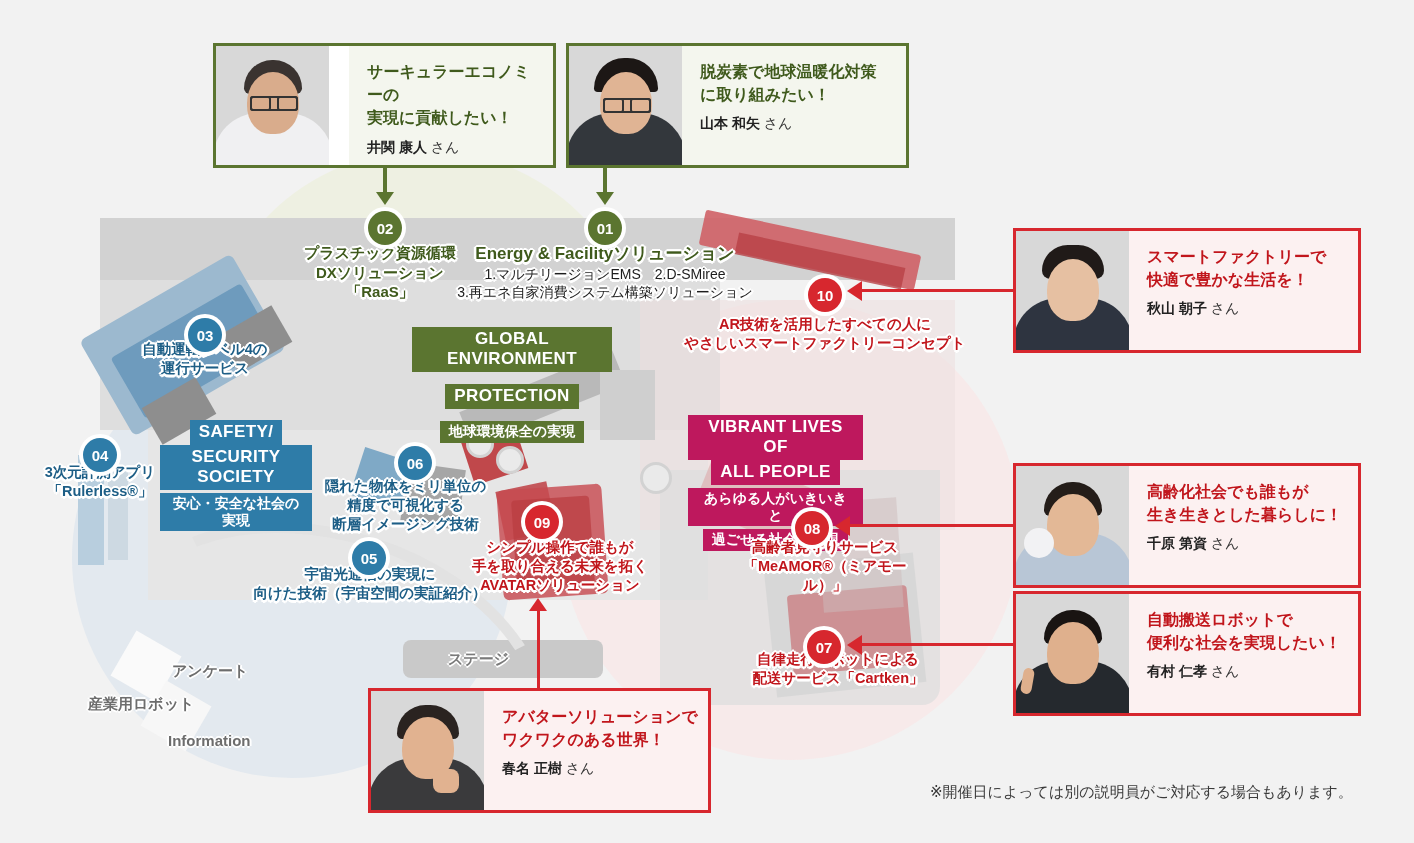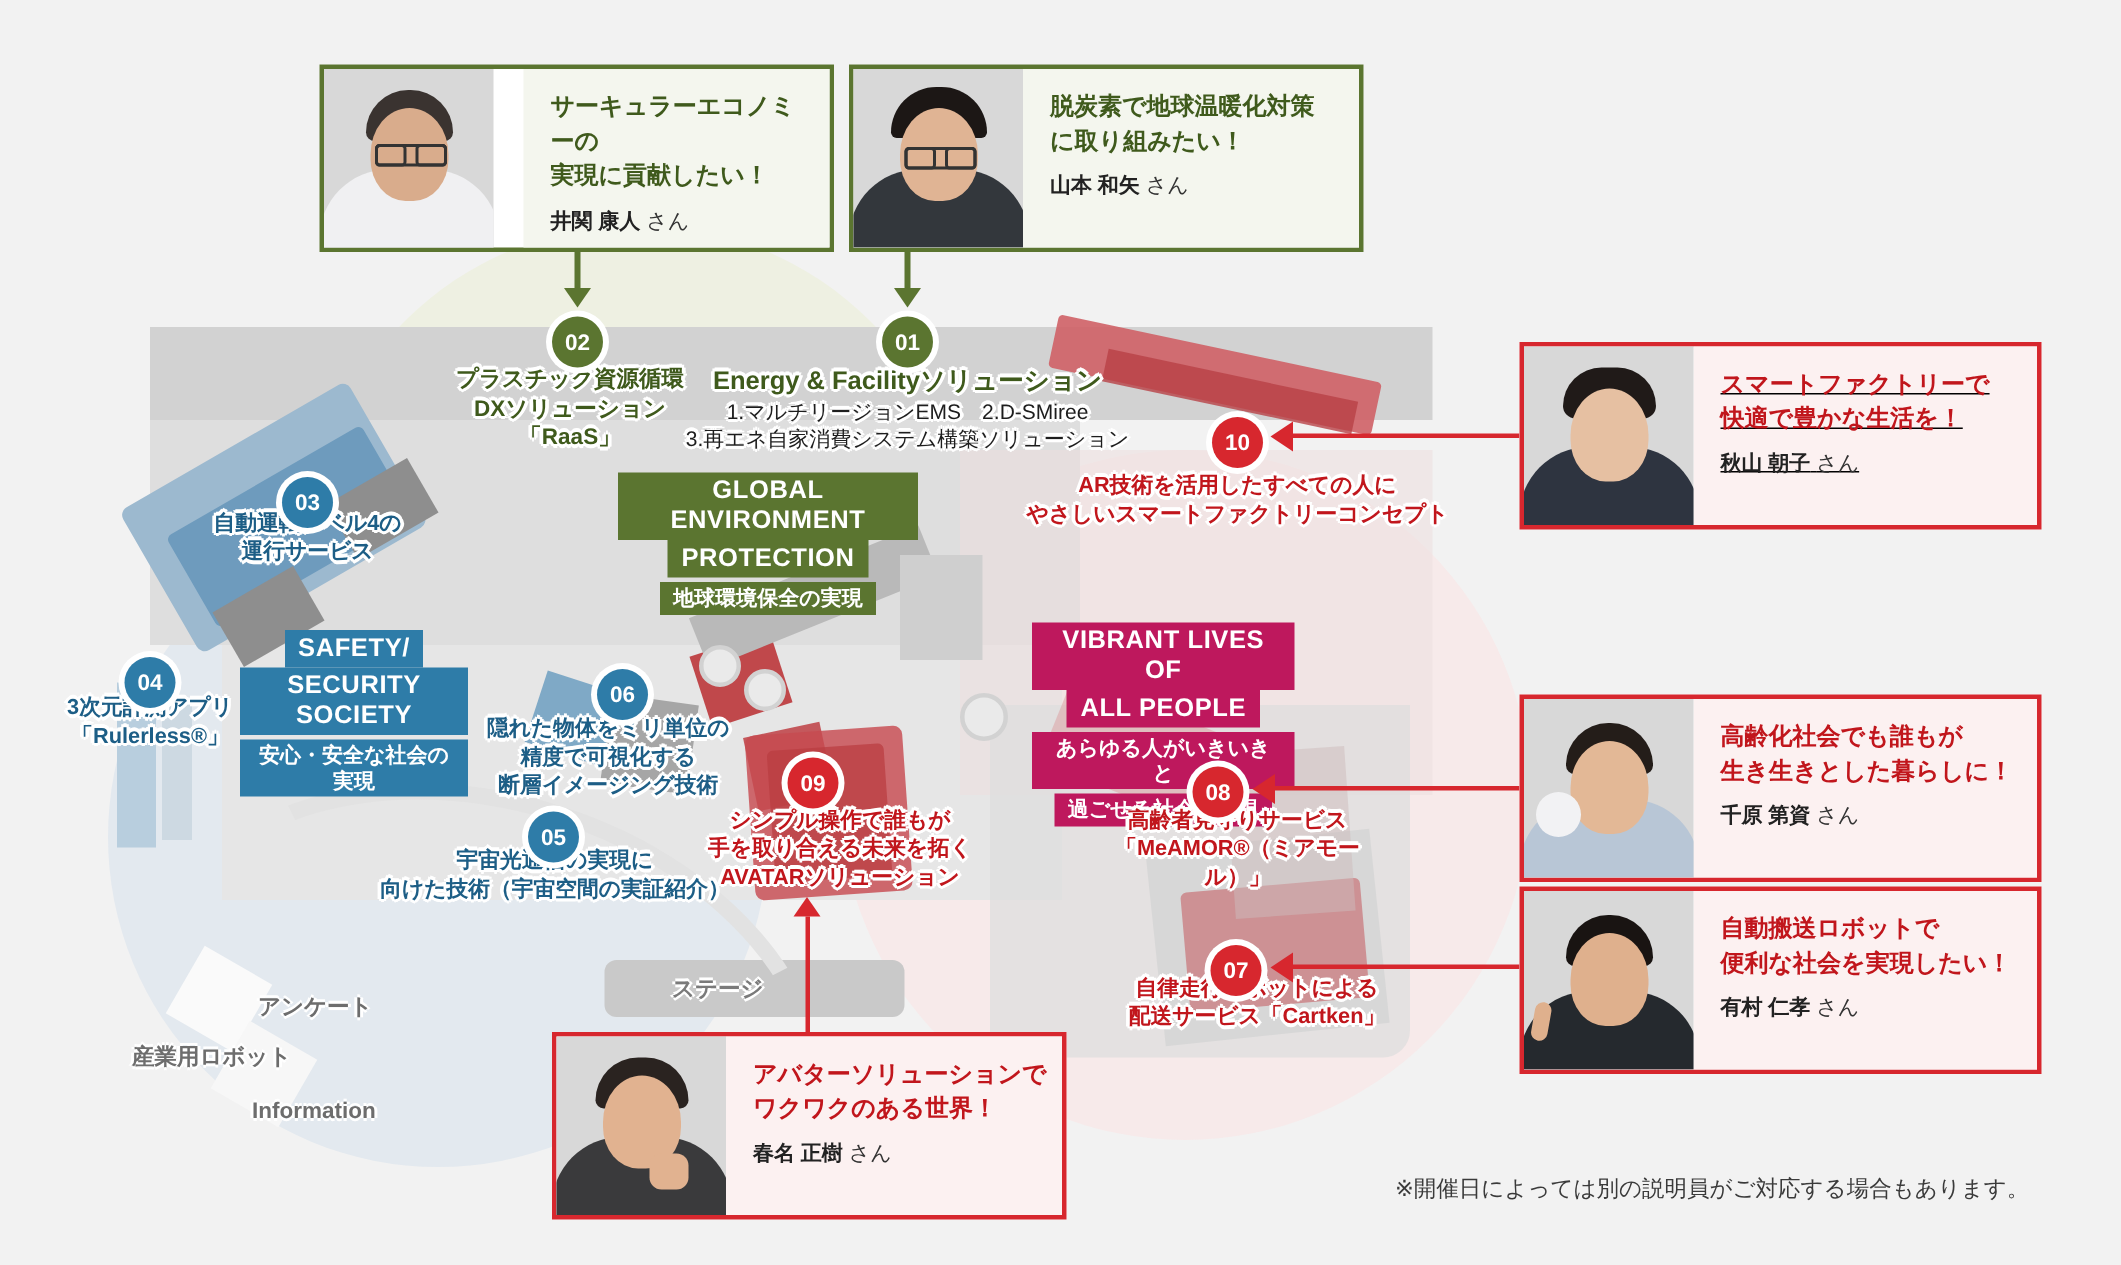--- a/index.html
+++ b/index.html
@@ -76,21 +76,21 @@
        border:11px solid #e2e2e2;border-radius:50%;
        border-color:#e2e2e2 transparent transparent transparent;
        transform:rotate(18deg);}
 
   
   .chip{position:absolute;text-align:center;line-height:1.18;}
   .chip .en{display:inline-block;color:#fff;font-weight:bold;
        font-size:17px;letter-spacing:.4px;padding:2px 9px 3px;}
   .chip .ja{display:inline-block;color:#fff;font-weight:bold;font-size:14px;
        padding:2px 9px 3px;margin-top:3px;}
-  .chip-green .en,.chip-green .ja{background:#5b7530;}
+  .chip-green .en,.chip-green .ja{background:#5b7530;margin-top:12px;}
   .chip-blue .en,.chip-blue .ja{background:#2e7ca8;}
   .chip-red .en,.chip-red .ja{background:#be185d;}
 
   #chip-global{left:412px;top:315px;width:200px;}
   #chip-safety{left:160px;top:420px;width:152px;}
   #chip-vibrant{left:688px;top:415px;width:175px;}
 
   
   .marker{position:absolute;width:34px;height:34px;border-radius:50%;
     background:#2e7ca8;color:#fff;font-weight:bold;font-size:15px;
@@ -152,21 +152,21 @@
 
   .card-green{border:3px solid #5b7530;}
   .card-green .body{background:#f4f6ee;}
   .card-green .quote{color:#3f5a1c;}
   .card-red{border:3px solid #d7272e;}
   .card-red .body{background:#fcf1f1;}
   .card-red .quote{color:#c1161c;}
 
   #card-iseki{left:213px;top:43px;width:343px;height:125px;gap:20px;}
   #card-yamamoto{left:566px;top:43px;width:343px;height:125px;}
-  #card-akiyama{left:1013px;top:228px;width:348px;height:125px;text-decoration:underline;}
+  #card-akiyama{left:1013px;top:228px;width:348px;height:125px;}
   #card-chihara{left:1013px;top:463px;width:348px;height:125px;}
   #card-arimura{left:1013px;top:591px;width:348px;height:125px;}
   #card-haruna{left:368px;top:688px;width:343px;height:125px;}
 
   
   .face{position:absolute;left:50%;transform:translateX(-50%);}
   .head{width:52px;height:62px;border-radius:50% 50% 45% 45%;}
   .hair{width:58px;height:34px;border-radius:29px 29px 6px 6px;}
   .torso{width:120px;height:52px;border-radius:46px 46px 0 0;}
   .glasses{position:absolute;width:44px;height:11px;border:2px solid #333;

